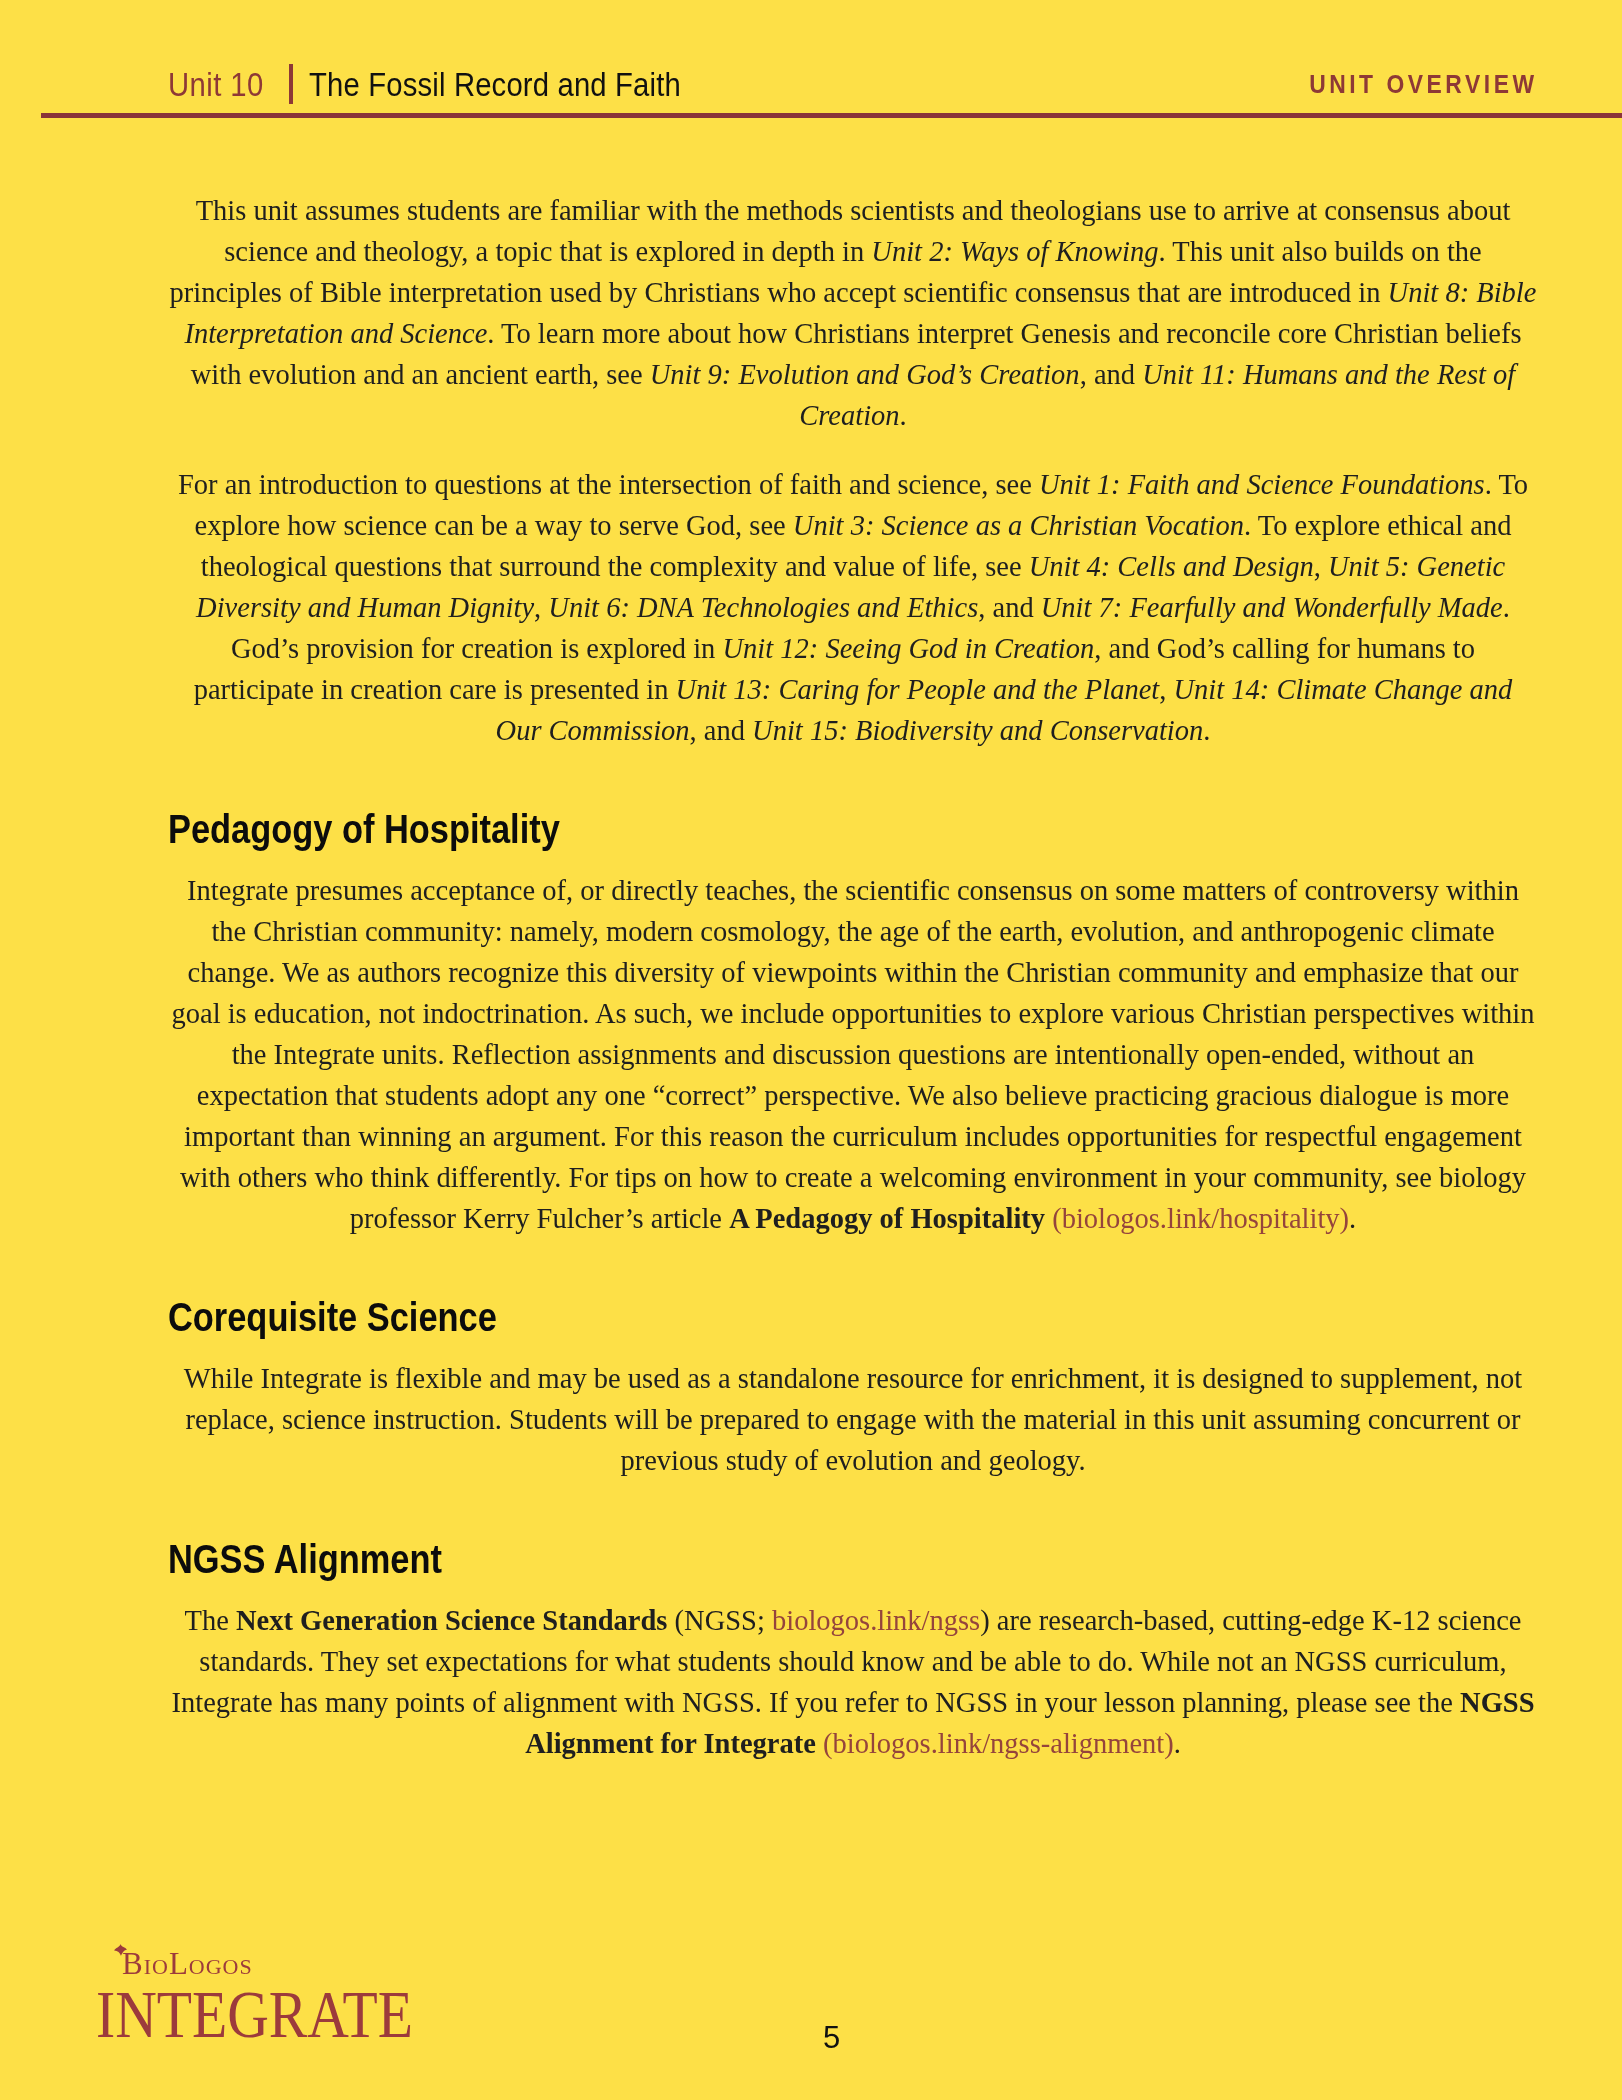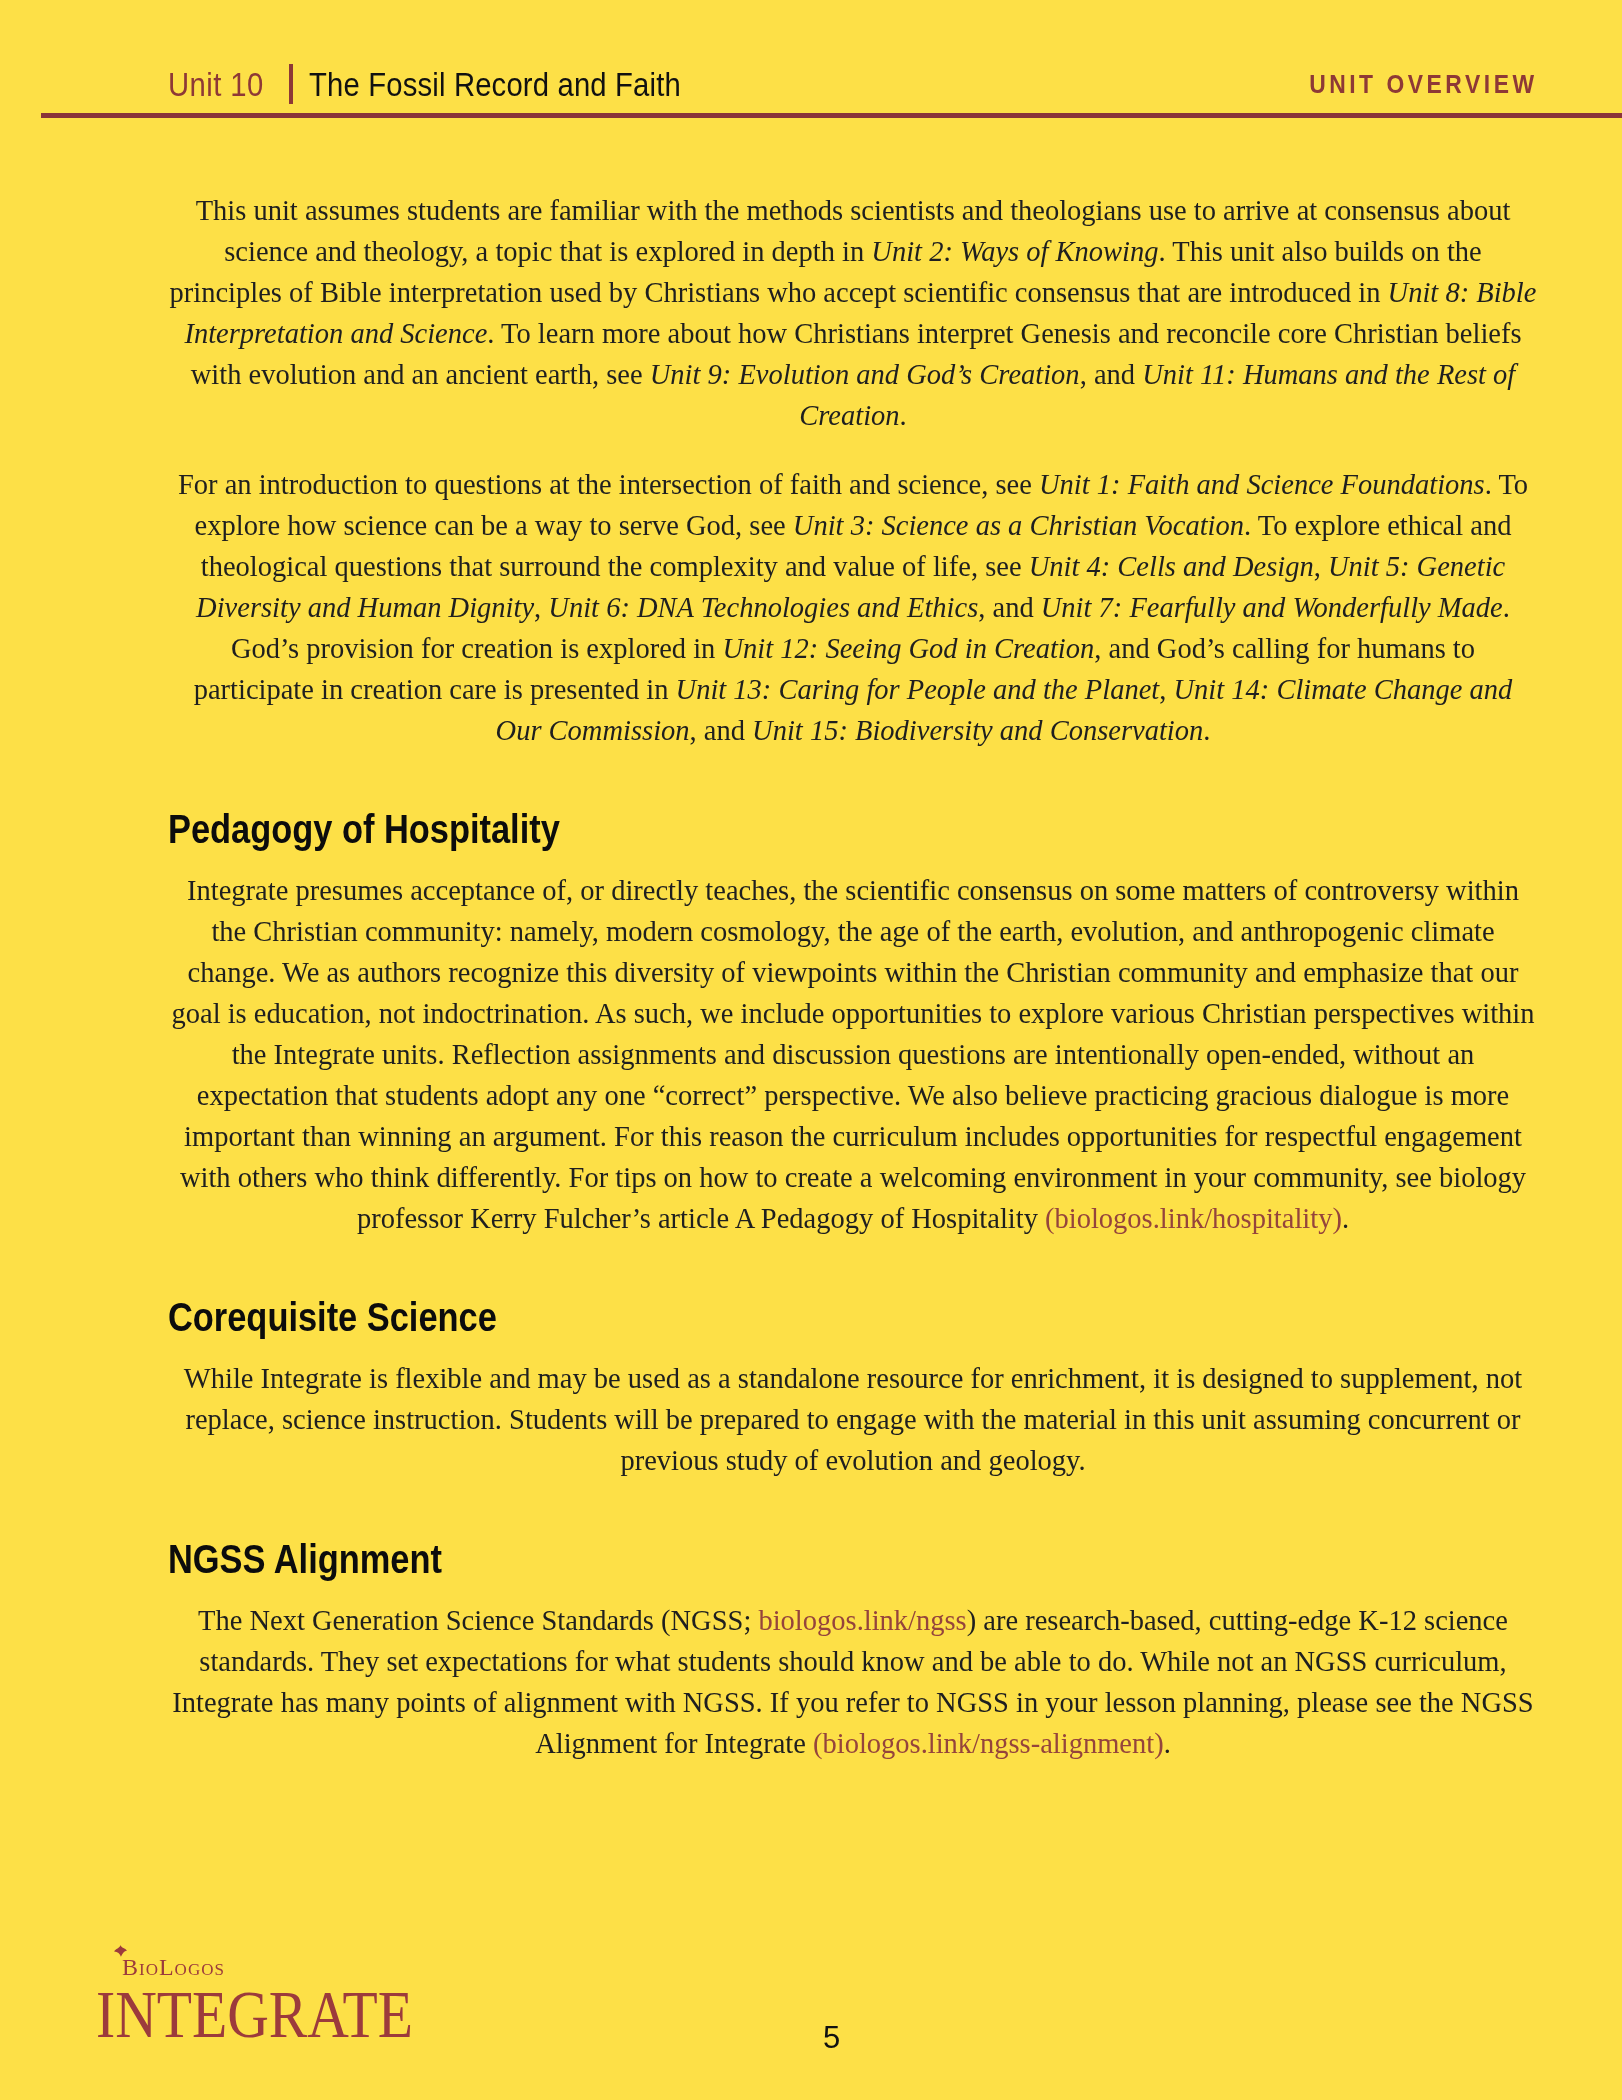--- a/index.html
+++ b/index.html
@@ -27,39 +27,39 @@
   .page-type{font-size:26px;font-weight:bold;color:#8e3936;letter-spacing:4px;padding-bottom:4px;}
   .rule{border:none;border-top:5px solid #8a3439;margin:9px 0 0 0;}
   
   .content{padding:72px 125px 0 127px;}
   .content p{
     margin:0 0 28px 0;
     font-size:28.5px;line-height:41px;
     text-align:center;
   }
   .content .i{font-style:italic;}
-  .content .b{font-weight:normal;}
+  .content .b{font-weight:bold;}
   .content a.link{
     color:#95443c;
     text-decoration-color:#95443c;text-underline-offset:4px;
     cursor:pointer;
   }
   h2{
     font-family:"Liberation Sans","DejaVu Sans",sans-serif;
     font-size:40px;font-weight:bold;color:#0c0c0c;
     margin:56px 0 18px 0;letter-spacing:0;
     transform:scaleX(.86);transform-origin:0 50%;
   }
   
   .footer{position:absolute;left:0;bottom:0;width:100%;height:150px;}
   .logo{position:absolute;left:96px;bottom:52px;color:#9c3b3c;line-height:1;}
   .logo-top{
     position:relative;
     margin-left:26px;
-    font-size:24px;font-variant:small-caps;letter-spacing:1px;
+    font-size:31px;font-variant:small-caps;letter-spacing:1px;
     font-family:"Liberation Serif","DejaVu Serif",serif;
   }
   .leaf{position:absolute;left:-10px;top:-13px;}
   .logo-bottom{
     font-size:67px;font-variant:small-caps;letter-spacing:0;
     font-family:"Liberation Serif","DejaVu Serif",serif;
     transform:scaleX(.86);transform-origin:0 100%;
     margin-top:2px;
   }
   .pagenum{

